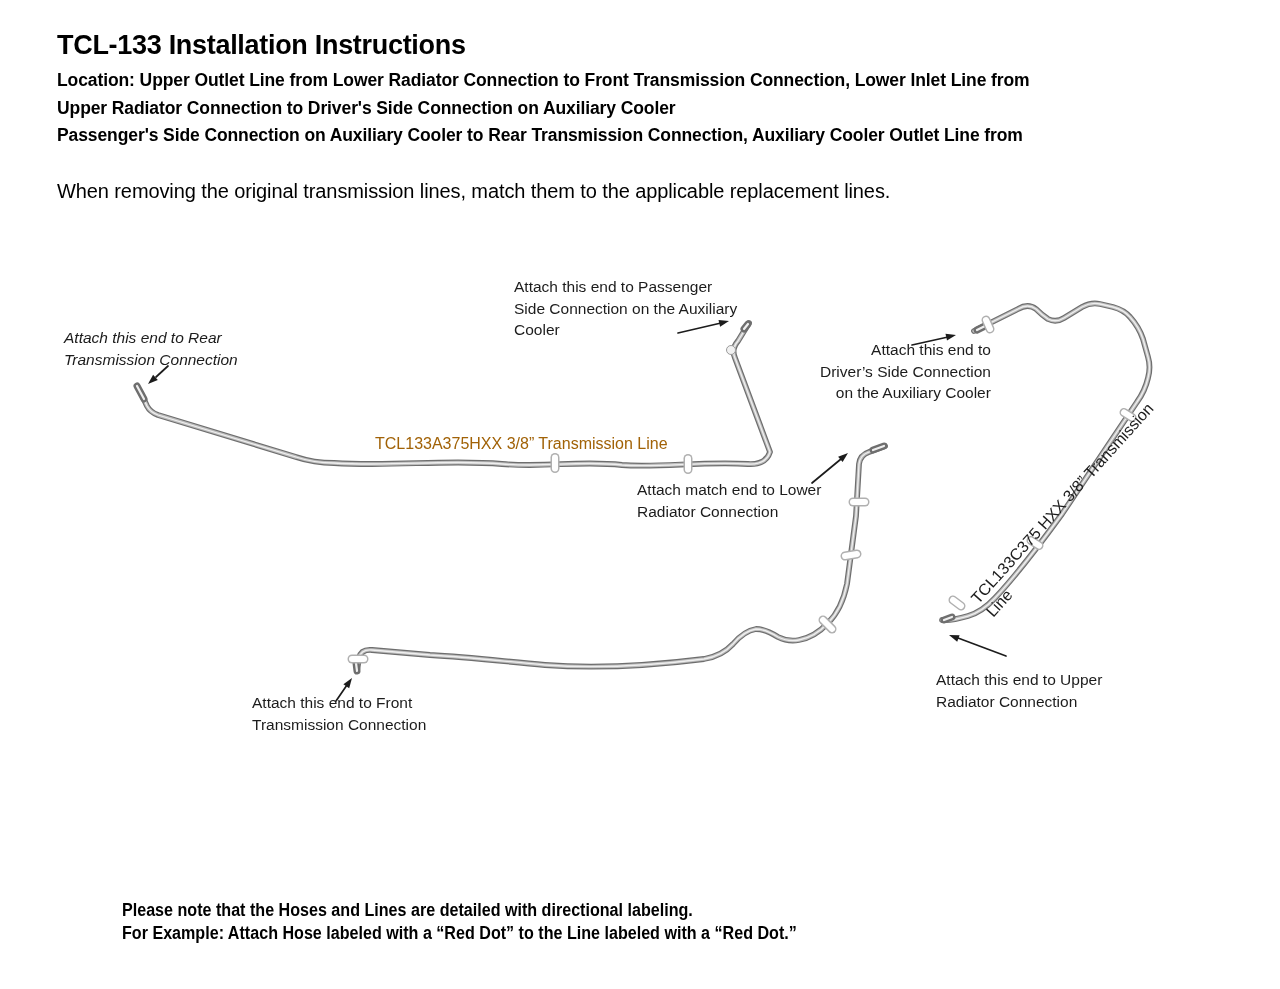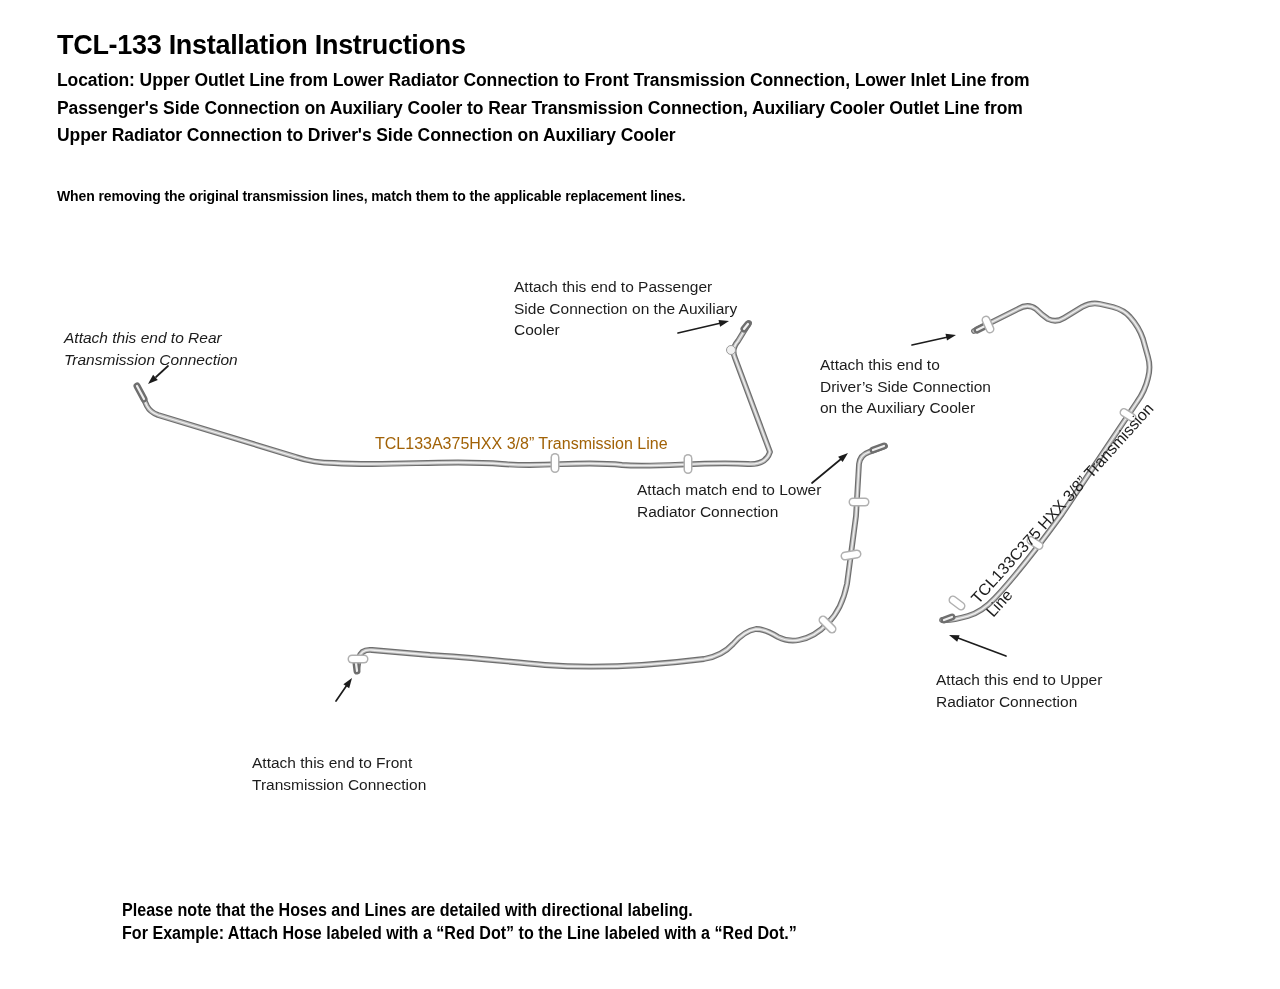--- a/index.html
+++ b/index.html
@@ -25,23 +25,23 @@
     position: absolute;
     left: 57px; top: 67px;
     font-size: 17.5px;
     font-weight: 700;
     line-height: 27.5px;
     letter-spacing: -0.1px;
     white-space: nowrap;
   }
   .note {
     position: absolute;
-    left: 57px; top: 188px;
-    font-size: 14px;
-    font-weight: 700;
+    left: 57px; top: 180px;
+    font-size: 20px;
+    font-weight: 400;
     letter-spacing: -0.1px;
     white-space: nowrap;
   }
   .diagram-svg {
     position: absolute;
     left: 0; top: 0;
   }
   .callout {
     position: absolute;
     font-size: 15.5px;
@@ -78,22 +78,22 @@
 </style>
 </head>
 <body>
 
 <div class="page">
 
   <div class="title">TCL-133 Installation Instructions</div>
 
   <div class="location">
     <div>Location: Upper Outlet Line from Lower Radiator Connection to Front Transmission Connection, Lower Inlet Line from</div>
+    <div>Upper Radiator Connection to Driver's Side Connection on Auxiliary Cooler</div>
     <div>Passenger's Side Connection on Auxiliary Cooler to Rear Transmission Connection, Auxiliary Cooler Outlet Line from</div>
-    <div>Upper Radiator Connection to Driver's Side Connection on Auxiliary Cooler</div>
   </div>
 
   <div class="note">When removing the original transmission lines, match them to the applicable replacement lines.</div>
 
   <svg class="diagram-svg" width="1280" height="989" viewBox="0 0 1280 989">
     <defs>
       <path id="tubeA" fill="none" d="M 141 393 L 147 406 Q 150 412 158 415 L 296 457 Q 314 463 334 463
                C 395 467 445 459 502 464 C 548 468 578 460 622 465 C 658 468 704 461 748 464
                Q 766 465 770 452 L 735 358 Q 731 349 738 341 L 749 323"></path>
       <path id="tubeB" fill="none" d="M 885 446 L 869 452 Q 860 455 859 464 L 856 516 L 847 584
@@ -183,28 +183,28 @@
     </g>
   </svg>
 
   <div class="callout" style="left:64px; top:327px;font-style:italic;">Attach this end to Rear
 Transmission Connection</div>
 
   <div class="callout" style="left:514px; top:276px;">Attach this end to Passenger
 Side Connection on the Auxiliary
 Cooler</div>
 
-  <div class="callout" style="left:820px; top:354px;">Attach this end to
+  <div class="callout" style="left:820px; top:339px;text-align:right;">Attach this end to
 Driver’s Side Connection
 on the Auxiliary Cooler</div>
 
   <div class="callout" style="left:637px; top:479px;">Attach match end to Lower
 Radiator Connection</div>
 
-  <div class="callout" style="left:252px; top:752px;">Attach this end to Front
+  <div class="callout" style="left:252px; top:692px;">Attach this end to Front
 Transmission Connection</div>
 
   <div class="callout" style="left:936px; top:669px;">Attach this end to Upper
 Radiator Connection</div>
 
   <div class="part-label" style="left:375px; top:435px;">TCL133A375HXX 3/8” Transmission Line</div>
 
 
   <div class="part-label-rotated" style="left:982px; top:588px;">TCL133C375 HXX 3/8” Transmission  Line</div>
 

